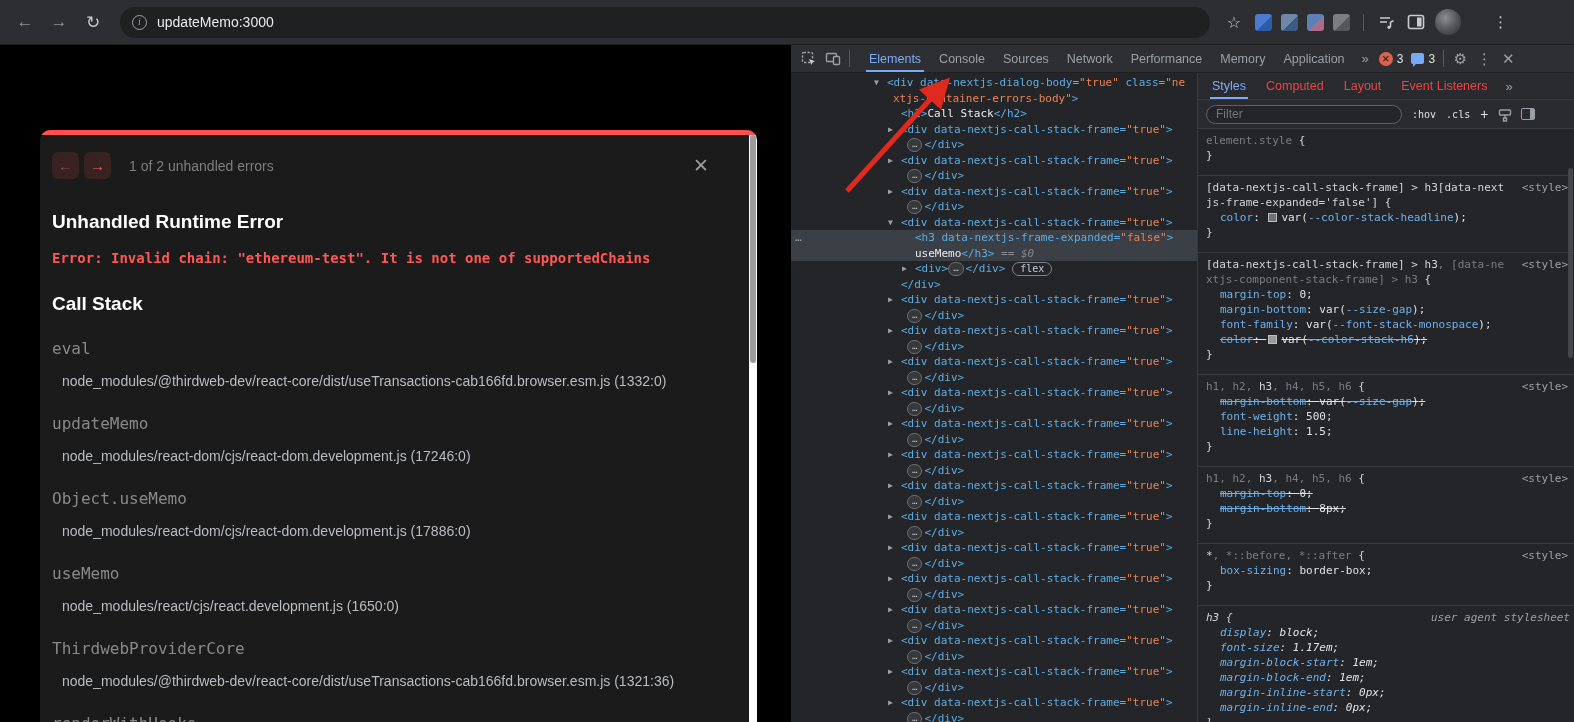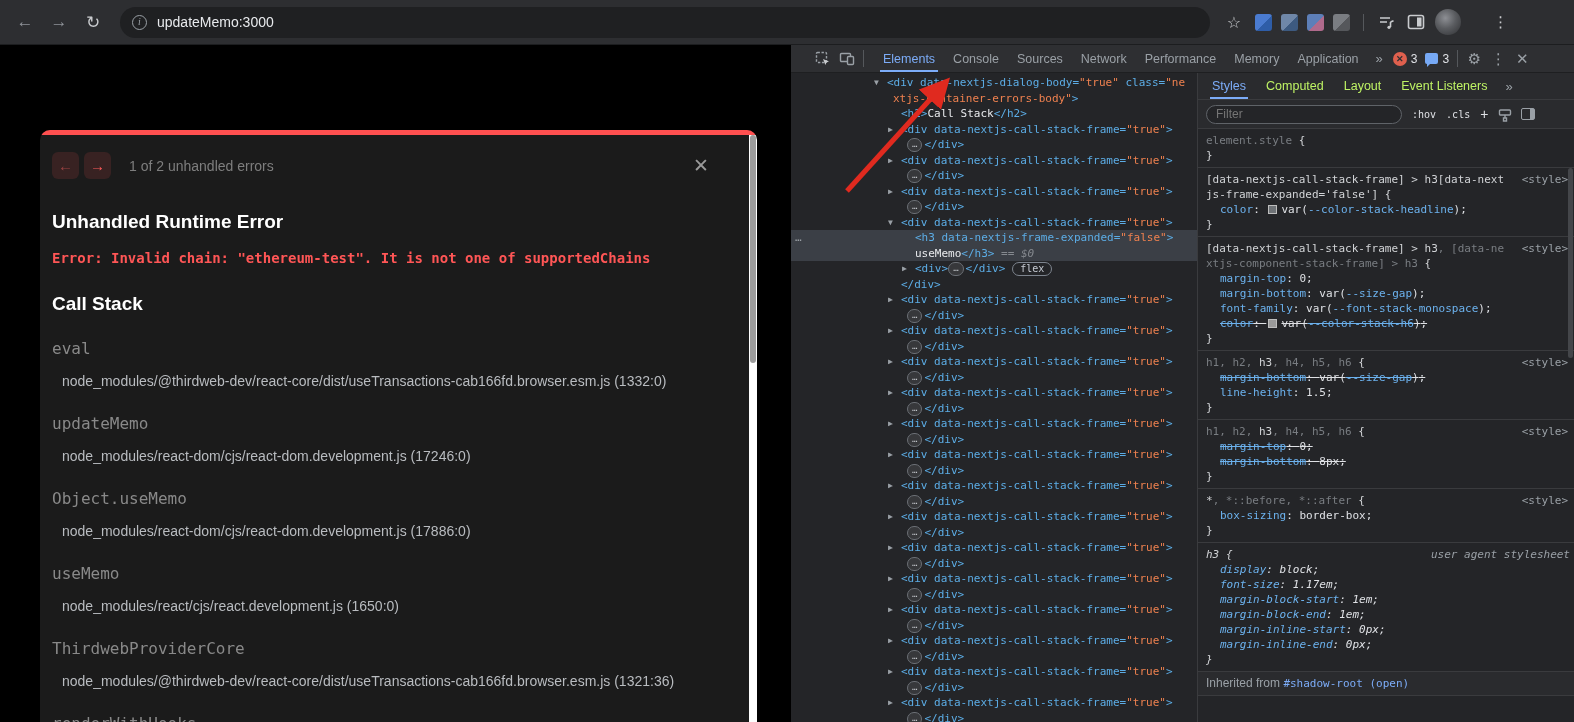--- a/index.html
+++ b/index.html
@@ -39,21 +39,21 @@
   .cs-heading { margin:27px 12px 0; color:#fff; font-size:19px; font-weight:bold; }
   .frames { margin:24px 12px 0; }
   .frame { margin-bottom:25px; }
   .frame-fn { color:#898989; font-family:"DejaVu Sans Mono",monospace; font-size:16px; }
   .frame-path { color:#b9bcc0; font-size:14px; margin:15px 0 0 10px; }
   .dlg-scroll { position:absolute; right:0; top:5px; bottom:0; width:8px; background:#fdfdfd; }
   .dlg-thumb { position:absolute; top:0; left:1px; width:6px; height:228px; background:#9b9b9b; border-radius:3px; }
 
   
   .devtools { position:relative; flex:1; background:#242528; border-left:1px solid #000; display:flex; flex-direction:column; }
-  .dt-toolbar { height:28px; flex:none; background:#2e2f32; border-bottom:1px solid #1e1f21; display:flex; align-items:center; padding:0 20px; }
+  .dt-toolbar { height:28px; flex:none; background:#2e2f32; border-bottom:1px solid #1e1f21; display:flex; align-items:center; padding:0 6px; }
   .dt-ic { width:24px; height:22px; display:flex; align-items:center; justify-content:center; flex:none; }
   .dt-tabs { display:flex; height:100%; margin-left:6px; }
   .dtab { padding:0 9px; font-size:12.5px; color:#9aa0a6; display:flex; align-items:center; height:100%; position:relative; white-space:nowrap; }
   .dtab.active { color:#7cacf8; }
   .dtab.active::after { content:""; position:absolute; left:6px; right:6px; bottom:0; height:2px; background:#7cacf8; }
   .more-tabs { color:#9aa0a6; font-size:13px; padding:0 8px; }
   .badges { display:flex; align-items:center; gap:4px; margin-left:2px; }
   .err-ic { width:14px; height:14px; border-radius:50%; background:#e0604e; color:#2e2f32; font-size:9px; line-height:14px; text-align:center; font-weight:bold; }
   .msg-ic { width:13px; height:11px; border-radius:2px; background:#77a9f5; position:relative; }
   .msg-ic::after { content:""; position:absolute; left:2px; bottom:-3px; border:3px solid transparent; border-top-color:#77a9f5; border-left-color:#77a9f5; }
@@ -70,33 +70,33 @@
   .s-val { color:#ef814f; }
   .s-txt { color:#e8eaed; }
   .s-meta { color:#85898f; font-style:italic; }
   .pill { display:inline-block; border:1px solid #6b6f75; border-radius:7px; background:#37383b; color:#c0c3c8; font-size:9px; line-height:9px; padding:1px 4px 2px; margin-right:2px; vertical-align:1px; }
   .flexbadge { display:inline-block; border:1px solid #7d848e; border-radius:8px; color:#c6cbd3; font-size:10px; line-height:12px; padding:0 7px; margin-left:7px; }
   .gutter-dots { position:absolute; left:4px; top:0; color:#9aa0a6; letter-spacing:1px; font-size:11px; }
 
   
   .styles-pane { flex:1; border-left:1px solid #3a3b3e; display:flex; flex-direction:column; background:#242528; min-width:0; position:relative; }
   .sp-tabs { height:27px; flex:none; background:#2a2b2e; border-bottom:1px solid #3a3b3e; display:flex; align-items:center; padding:0 4px; }
-  .sptab { padding:0 10px; font-size:12.5px; color:#bef264; height:100%; display:flex; align-items:center; position:relative; white-space:nowrap; }
+  .sptab { padding:0 10px; font-size:12.5px; color:#ef4444; height:100%; display:flex; align-items:center; position:relative; white-space:nowrap; }
   .sptab.active { color:#7cacf8; }
   .sptab.active::after { content:""; position:absolute; left:8px; right:8px; bottom:0; height:2px; background:#7cacf8; }
   .sp-filter { height:29px; flex:none; background:#2a2b2e; border-bottom:1px solid #3a3b3e; display:flex; align-items:center; padding:0 8px; gap:10px; }
   .filter-input { width:196px; height:19px; background:#242528; border:1px solid #5f6368; border-radius:10px; color:#9aa0a6; font-size:12px; padding:0 9px; outline:none; }
   .toggle-lbl { color:#dfe1e5; font-size:10px; font-family:"DejaVu Sans Mono",monospace; }
   .plus-lbl { color:#dfe1e5; font-size:14px; }
   .paint-ic { width:13px; height:13px; position:relative; }
   .panel-ic { width:14px; height:12px; border:1.5px solid #9aa0a6; border-radius:2px; position:relative; }
   .panel-ic::after { content:""; position:absolute; right:0; top:0; bottom:0; width:4px; background:#9aa0a6; }
 
   .sp-rules { flex:1; overflow:hidden; font-family:"DejaVu Sans Mono",monospace; font-size:11px; line-height:15px; }
-  .rule { border-bottom:1px solid #3a3b3e; padding:4px 6px 4px 8px; position:relative; }
+  .rule { border-bottom:1px solid #3a3b3e; padding:4px 6px 12px 8px; position:relative; }
   .rule.it { font-style:italic; }
   .sel-line { padding-right:58px; word-break:break-all; }
   .sel-w { color:#d2d4d7; }
   .sel-g { color:#797d82; }
   .origin { position:absolute; right:6px; top:4px; color:#9aa0a6; font-size:11px; }
   .origin.ua { font-style:italic; width:auto; right:4px; }
   .prop { padding-left:14px; }
   .pname { color:#6cb2ee; }
   .pval { color:#dfe1e5; }
   .pvar { color:#6cb2ee; }
@@ -326,20 +326,21 @@
                 <div class="prop"><span class="pname">margin-top</span><span class="pval">: </span><span class="pval">0</span><span class="pval">;</span></div>
                 <div class="prop"><span class="pname">margin-bottom</span><span class="pval">: </span><span class="pval">var(</span><span class="pvar">--size-gap</span><span class="pval">)</span><span class="pval">;</span></div>
                 <div class="prop"><span class="pname">font-family</span><span class="pval">: </span><span class="pval">var(</span><span class="pvar">--font-stack-monospace</span><span class="pval">)</span><span class="pval">;</span></div>
                 <div class="prop struck"><span class="pname">color</span><span class="pval">: </span><span class="swatch" style="background: rgb(154, 154, 154);"></span><span class="pval">var(</span><span class="pvar">--color-stack-h6</span><span class="pval">)</span><span class="pval">;</span></div>
                 <div class="brace">}</div>
               </div>
               <div class="rule">
                 <div class="sel-line"><span class="sel-g">h1, h2, </span><span class="sel-w">h3</span><span class="sel-g">, h4, h5, h6 </span><span class="sel-w">{</span></div>
                 <span class="origin">&lt;style&gt;</span>
                 <div class="prop struck"><span class="pname">margin-bottom</span><span class="pval">: </span><span class="pval">var(</span><span class="pvar">--size-gap</span><span class="pval">)</span><span class="pval">;</span></div>
+                <div class="prop"><span class="pname">font-weight</span><span class="pval">: </span><span class="pval">500</span><span class="pval">;</span></div>
                 <div class="prop"><span class="pname">line-height</span><span class="pval">: </span><span class="pval">1.5</span><span class="pval">;</span></div>
                 <div class="brace">}</div>
               </div>
               <div class="rule">
                 <div class="sel-line"><span class="sel-g">h1, h2, </span><span class="sel-w">h3</span><span class="sel-g">, h4, h5, h6 </span><span class="sel-w">{</span></div>
                 <span class="origin">&lt;style&gt;</span>
                 <div class="prop struck"><span class="pname">margin-top</span><span class="pval">: </span><span class="pval">0</span><span class="pval">;</span></div>
                 <div class="prop struck"><span class="pname">margin-bottom</span><span class="pval">: </span><span class="pval">8px</span><span class="pval">;</span></div>
                 <div class="brace">}</div>
               </div>

